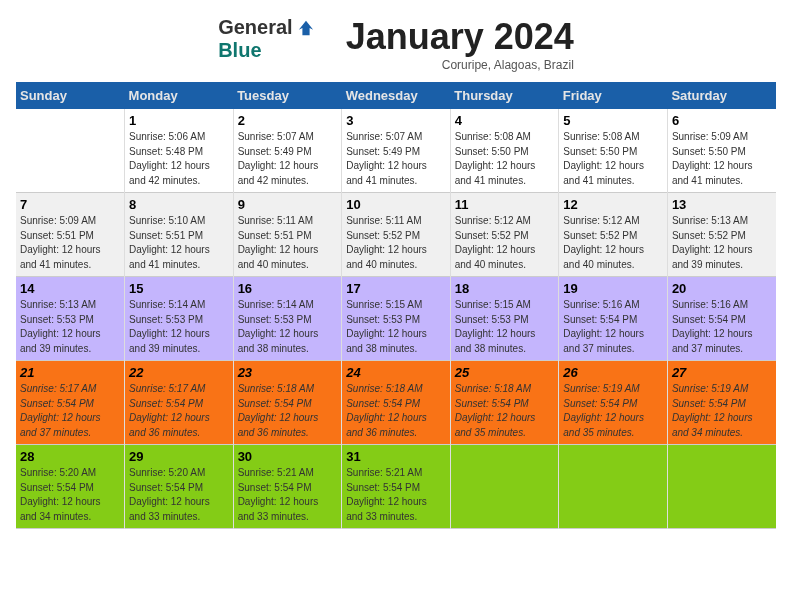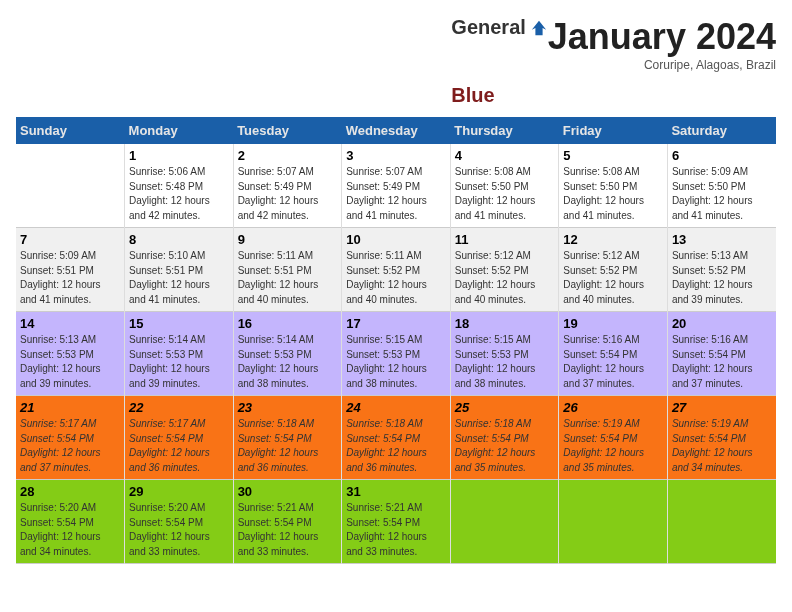--- a/index.html
+++ b/index.html
@@ -5,44 +5,44 @@
     * { box-sizing: border-box; margin: 0; padding: 0; }
     body {
       font-family: Arial, sans-serif;
       background: #fff;
       width: 792px;
       min-height: 612px;
       padding: 16px;
     }
     .header {
       display: flex;
-      justify-content: flex-end;
+      justify-content: center;
       align-items: flex-start;
       margin-bottom: 10px;
+      gap: 31px;
     }
     .logo {
       display: flex;
       flex-direction: column;
       align-items: flex-start;
     }
     .logo-text {
       display: flex;
       align-items: center;
       gap: 2px;
     }
     .logo-general {
       font-size: 20px;
       font-weight: bold;
       color: #333;
     }
     .logo-blue {
       font-size: 20px;
       font-weight: bold;
-      color: #7f1d1d;
-      margin-top: 45px;
+      color: #0f766e;
     }
     .logo-icon {
       width: 18px;
       height: 18px;
       margin-left: 2px;
     }
     .title-section {
       text-align: right;
     }
     .month-title {

